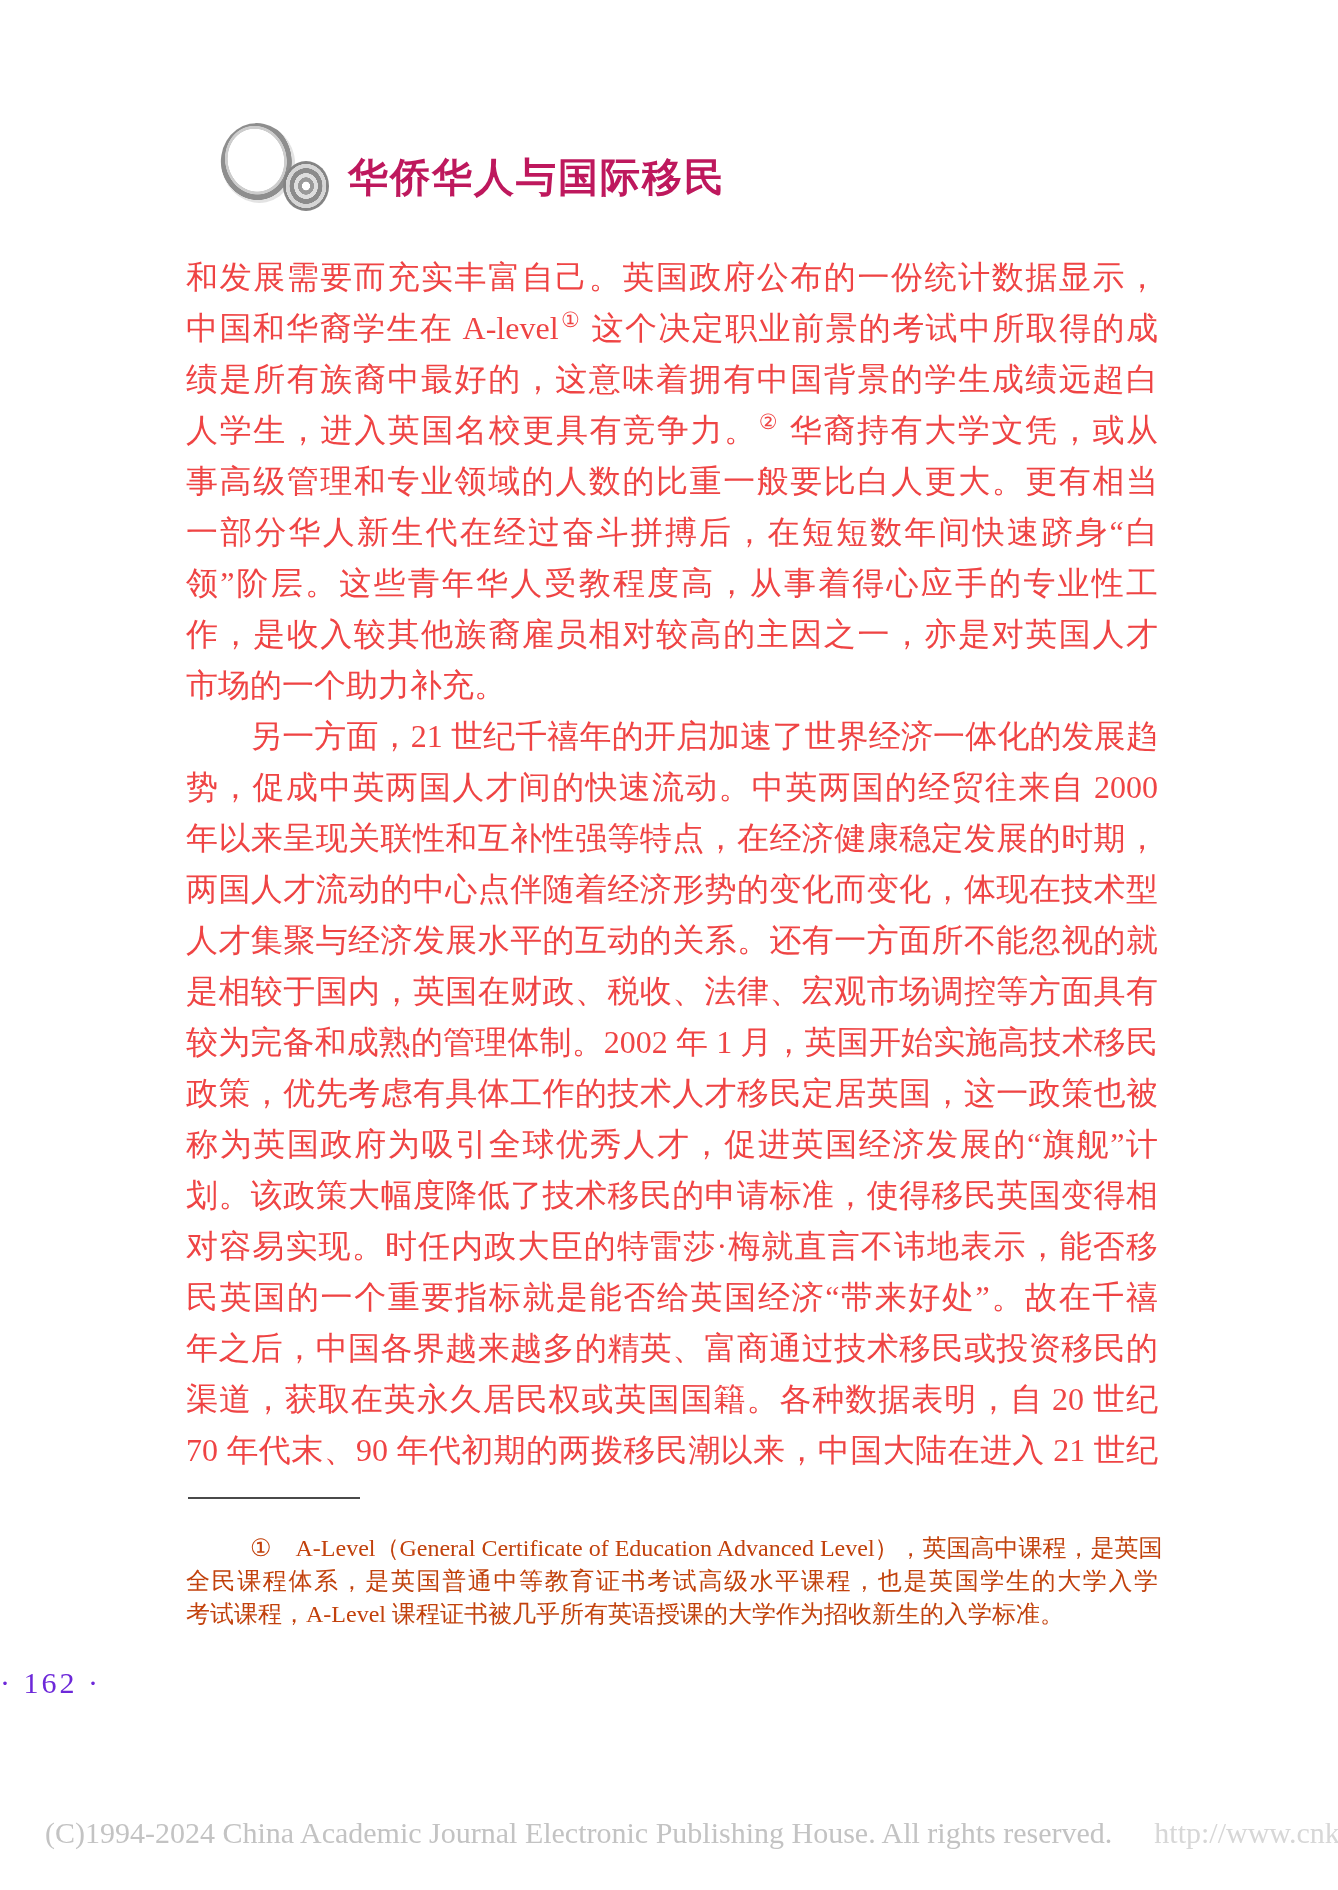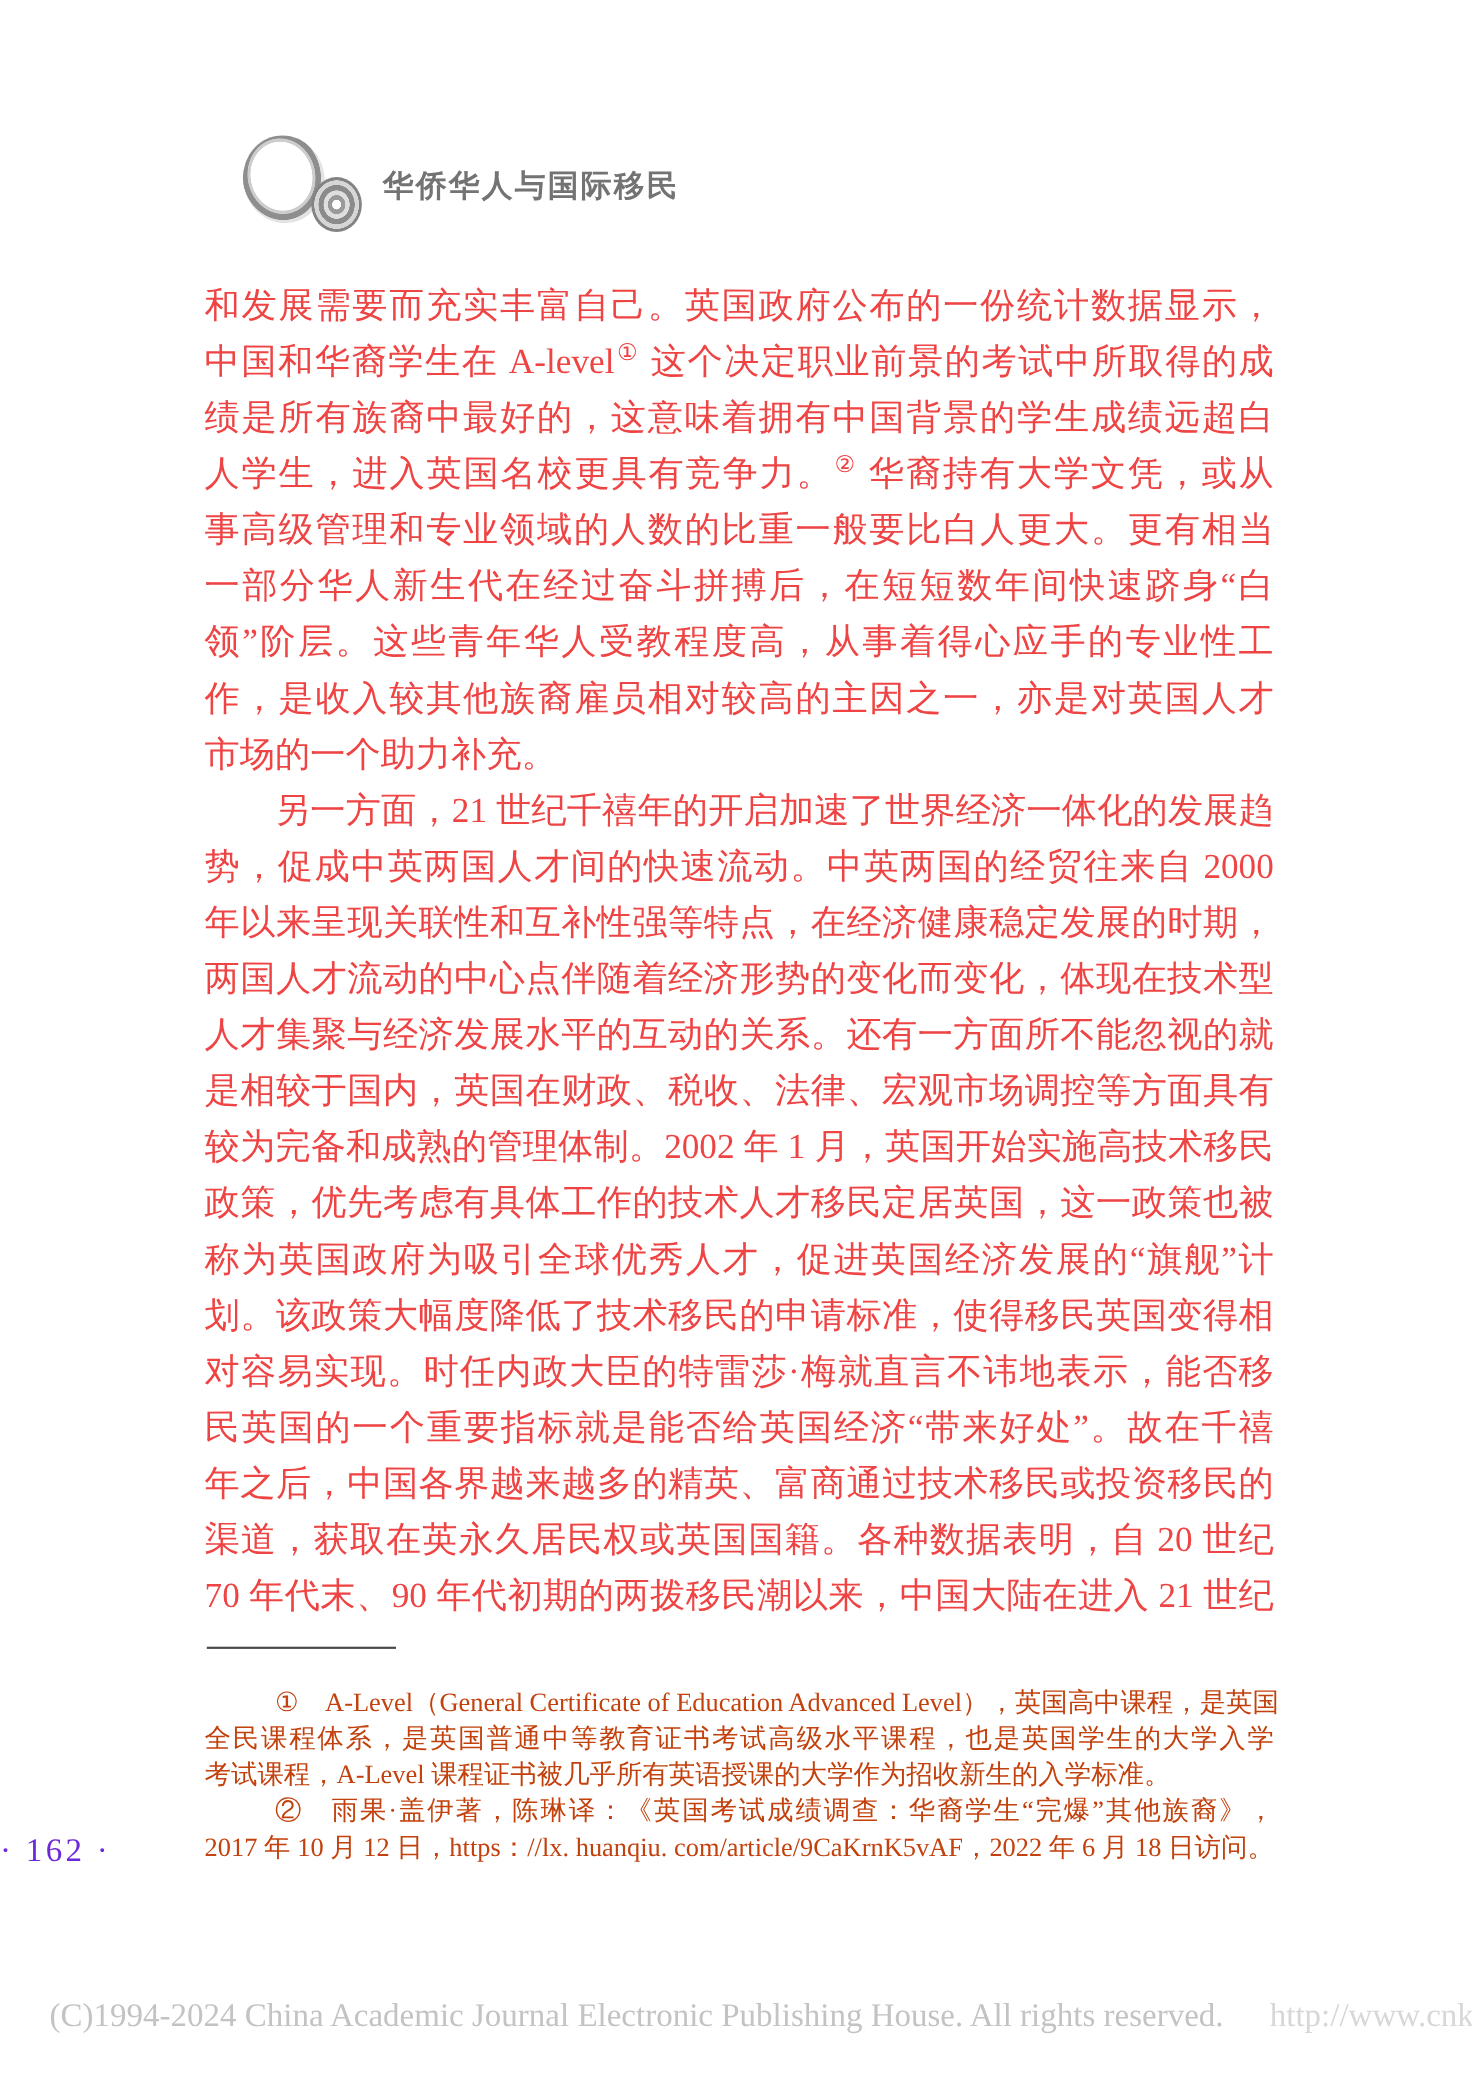--- a/index.html
+++ b/index.html
@@ -42,23 +42,23 @@
       #8b8b8b 37% 50%,
       #d6d6d6 51% 62%,
       #848484 63% 80%,
       #c7c7c7 81% 93%,
       rgba(255,255,255,0) 94%);
   }
   .journal-title {
     position: absolute; left: 348px; top: 150px;
     font-family: "Liberation Sans", "DejaVu Sans", sans-serif;
     font-weight: bold;
-    font-size: 28px;
+    font-size: 40px;
     letter-spacing: 2px;
-    color: #737373;
+    color: #be185d;
     white-space: nowrap;
   }
 
   
   .body-text {
     position: absolute; left: 186px; top: 252px; width: 972px;
     font-size: 32px;
     line-height: 51px;
   }
   .tl {
@@ -167,23 +167,19 @@
   </div>
 
   <div class="fn-rule"></div>
 
   <div class="footnotes">
     <div>
       <div class="fl fl-indent">①　A-Level（General Certificate of Education Advanced Level），英国高中课程，是英国</div>
       <div class="fl">全民课程体系，是英国普通中等教育证书考试高级水平课程，也是英国学生的大学入学</div>
       <div class="fl fl-last">考试课程，A-Level 课程证书被几乎所有英语授课的大学作为招收新生的入学标准。</div>
     </div>
-    <div>
-      <div class="fl fl-indent">②　雨果·盖伊著，陈琳译：《英国考试成绩调查：华裔学生“完爆”其他族裔》，</div>
-      <div class="fl">2017 年 10 月 12 日，https：//lx. huanqiu. com/article/9CaKrnK5vAF，2022 年 6 月 18 日访问。</div>
-    </div>
   </div>
 
   <div class="page-number">· 162 ·</div>
 
   <div class="copyright"><span>(C)1994-2024 China Academic Journal Electronic Publishing House. All rights reserved.</span><span class="copyright-url">http://www.cnki</span></div>
 
 </div>
 
 </body></html>

